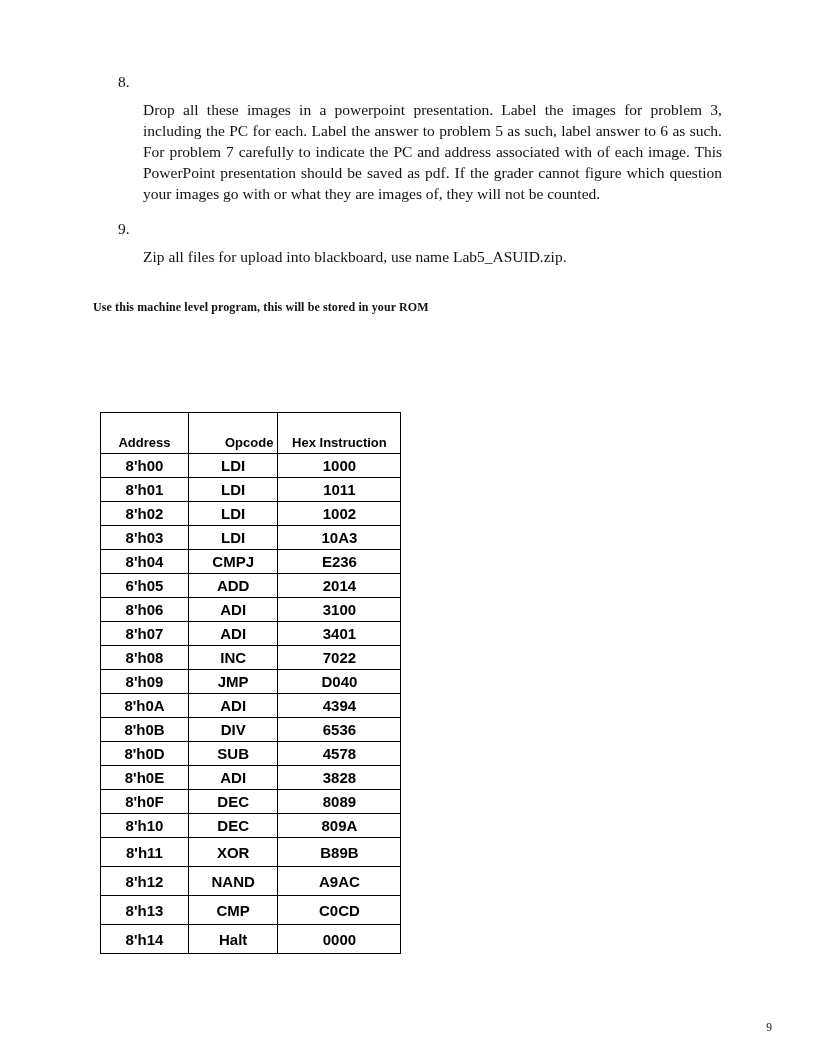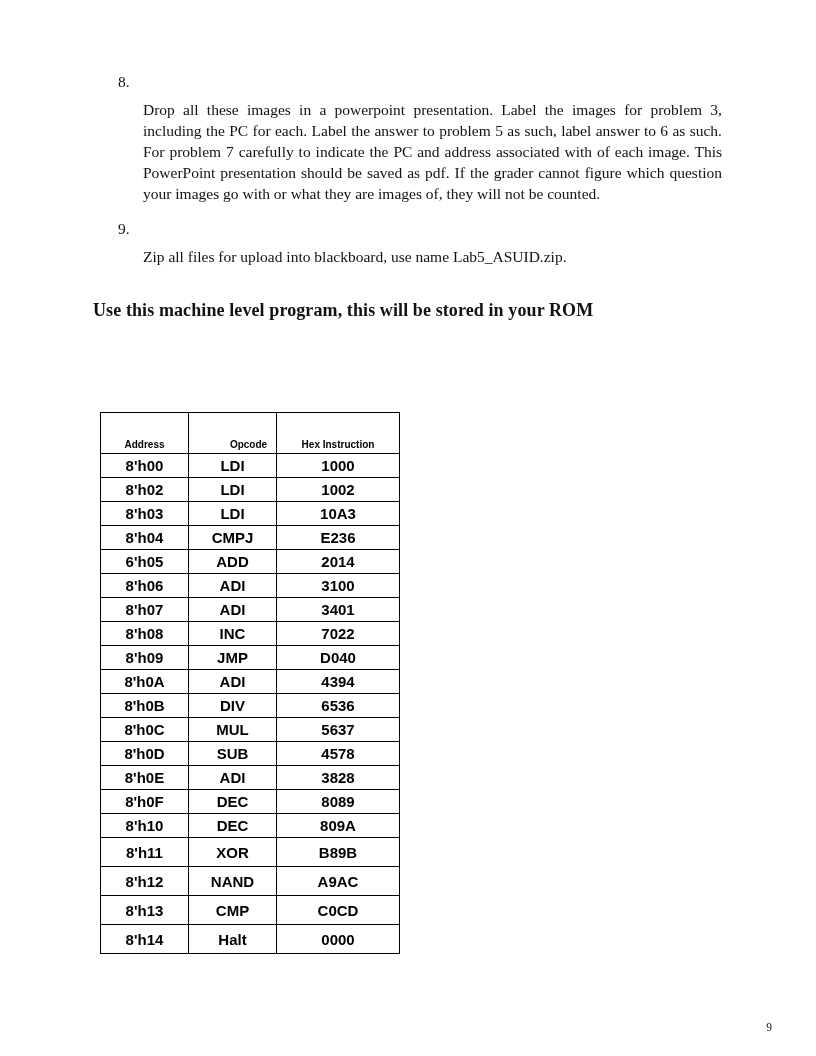--- a/index.html
+++ b/index.html
@@ -31,42 +31,42 @@
     margin-top: 28px;
   }
   #item8 { top: 71px; }
   #item9 { top: 218px; }
 
   .rom-heading {
     position: absolute;
     left: 93px;
     top: 300px;
     font-weight: bold;
-    font-size: 18px;
+    font-size: 12px;
     letter-spacing: 0.1px;
   }
 
   table.rom {
     position: absolute;
     left: 100px;
     top: 412px;
     border-collapse: collapse;
     font-family: "Liberation Sans", sans-serif;
     color: #000000;
   }
   table.rom th, table.rom td {
     border: 1px solid #000000;
     font-weight: bold;
     text-align: center;
     padding: 0 4px;
   }
   table.rom th {
     height: 41px;
     vertical-align: bottom;
-    font-size: 10px;
+    font-size: 13px;
     padding-bottom: 3px;
   }
   table.rom td {
     font-size: 15px;
     height: 24px;
     vertical-align: middle;
   }
   table.rom tbody tr:nth-child(n+17) td { height: 29px; }
   table.rom .col-address { width: 88px; }
   table.rom .col-opcode  { width: 88px; padding-left: 36px; }
@@ -106,20 +106,25 @@
         <th class="col-hex">Hex Instruction</th>
       </tr>
     </thead>
     <tbody>
         <tr>
           <td>8'h00</td>
           <td>LDI</td>
           <td>1000</td>
         </tr>
         <tr>
+          <td>8'h01</td>
+          <td>LDI</td>
+          <td>1011</td>
+        </tr>
+        <tr>
           <td>8'h02</td>
           <td>LDI</td>
           <td>1002</td>
         </tr>
         <tr>
           <td>8'h03</td>
           <td>LDI</td>
           <td>10A3</td>
         </tr>
         <tr>
@@ -156,25 +161,20 @@
           <td>8'h0A</td>
           <td>ADI</td>
           <td>4394</td>
         </tr>
         <tr>
           <td>8'h0B</td>
           <td>DIV</td>
           <td>6536</td>
         </tr>
         <tr>
-          <td>8'h0C</td>
-          <td>MUL</td>
-          <td>5637</td>
-        </tr>
-        <tr>
           <td>8'h0D</td>
           <td>SUB</td>
           <td>4578</td>
         </tr>
         <tr>
           <td>8'h0E</td>
           <td>ADI</td>
           <td>3828</td>
         </tr>
         <tr>

